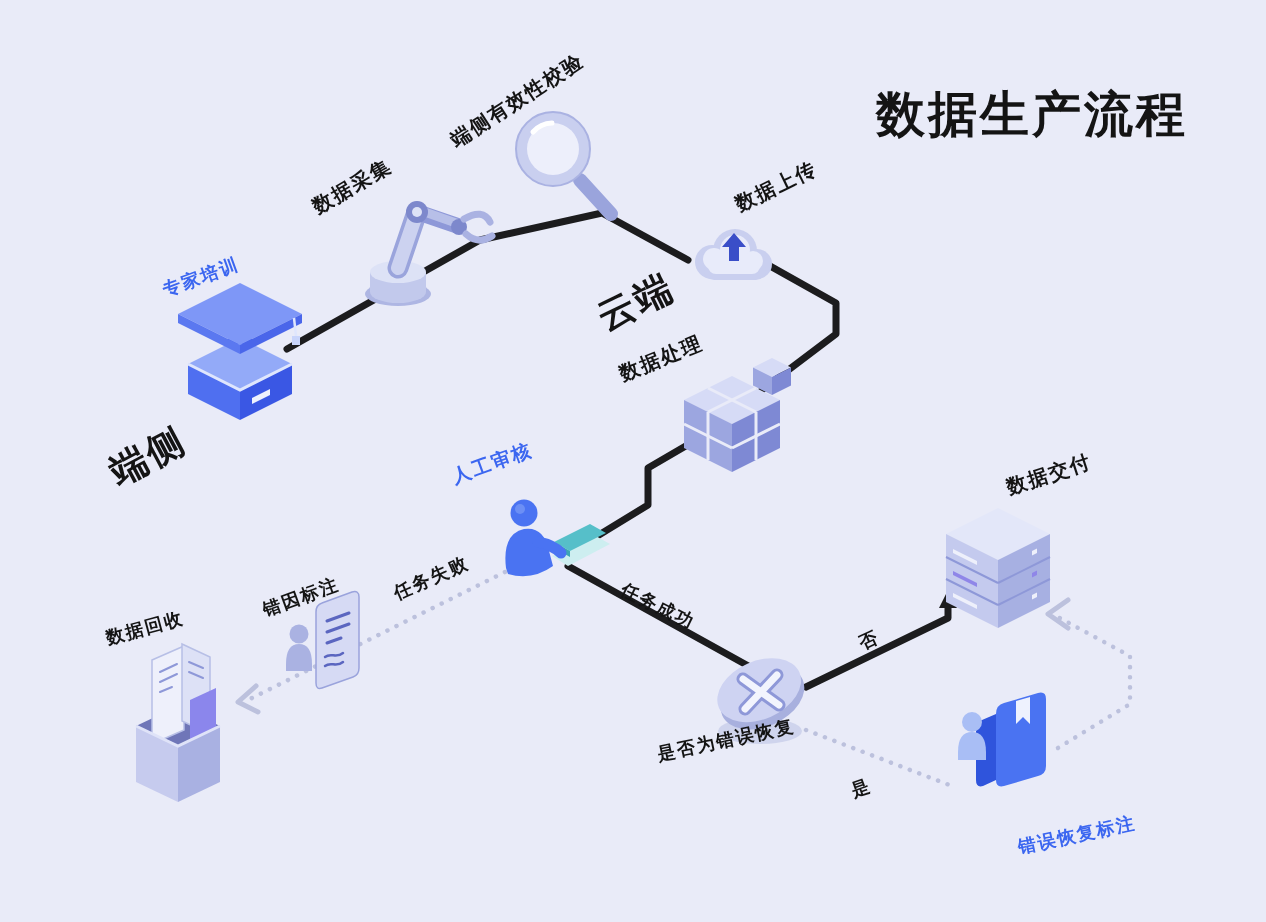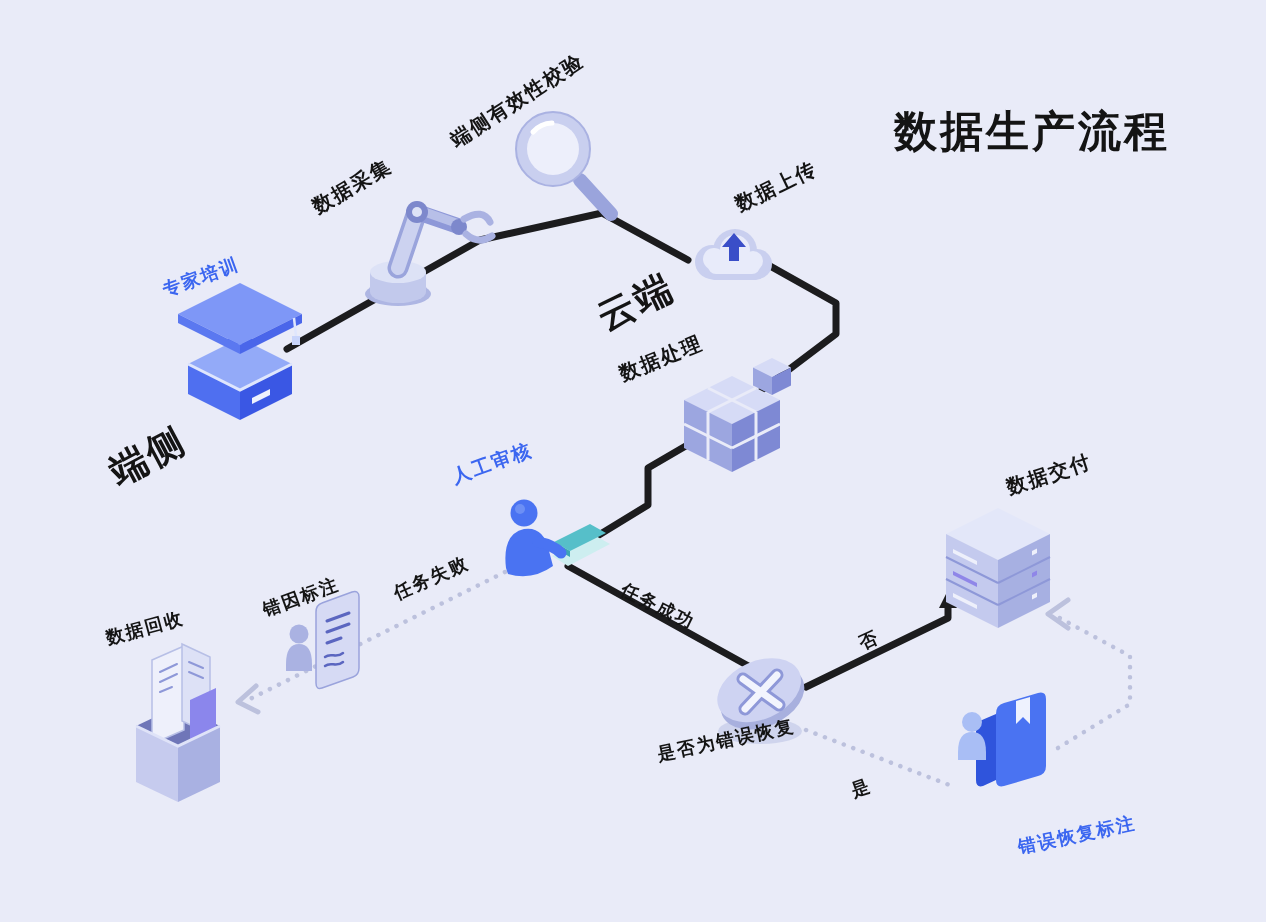--- a/index.html
+++ b/index.html
@@ -186,21 +186,21 @@
 
     <g>
       <path d="M 982 720 Q 976 722 976 728 L 976 780 Q 976 788 983 786 L 996 780 L 996 714 Z" fill="#2f54dc"></path>
       <path d="M 996 714 Q 996 705 1004 703 L 1038 693 Q 1046 691 1046 699 L 1046 766 Q 1046 774 1038 776 L 1004 786 Q 996 788 996 780 Z" fill="#4a73f2"></path>
       <polygon points="1016,701 1030,697 1030,724 1023,717 1016,724" fill="#eef2fe"></polygon>
       <circle cx="972" cy="722" r="10" fill="#a9bef5"></circle>
       <path d="M 958 752 Q 958 732 972 732 Q 986 732 986 752 L 986 760 L 958 760 Z" fill="#a9bef5"></path>
     </g>
   </svg>
 
-  <div class="label title" style="left:1032px;top:131px;font-size:43px;transform:translate(-50%,-50%)">数据生产流程</div>
+  <div class="label title" style="left:1032px;top:114px;font-size:49px;transform:translate(-50%,-50%)">数据生产流程</div>
 
   <div class="label big" style="left:148px;top:456px;font-size:37px;transform:translate(-50%,-50%) rotate(-28deg)">端侧</div>
   <div class="label big" style="left:636px;top:302px;font-size:37px;transform:translate(-50%,-50%) rotate(-26deg)">云端</div>
 
   <div class="label accent" style="left:201px;top:277px;font-size:18px;transform:translate(-50%,-50%) rotate(-20deg)">专家培训</div>
   <div class="label" style="left:352px;top:186px;font-size:20px;transform:translate(-50%,-50%) rotate(-30deg)">数据采集</div>
   <div class="label" style="left:517px;top:100px;font-size:20px;transform:translate(-50%,-50%) rotate(-33deg)">端侧有效性校验</div>
   <div class="label" style="left:776px;top:186px;font-size:20px;transform:translate(-50%,-50%) rotate(-26deg)">数据上传</div>
   <div class="label" style="left:661px;top:358px;font-size:20px;transform:translate(-50%,-50%) rotate(-22deg)">数据处理</div>
   <div class="label accent" style="left:492px;top:463px;font-size:19px;transform:translate(-50%,-50%) rotate(-20deg)">人工审核</div>

